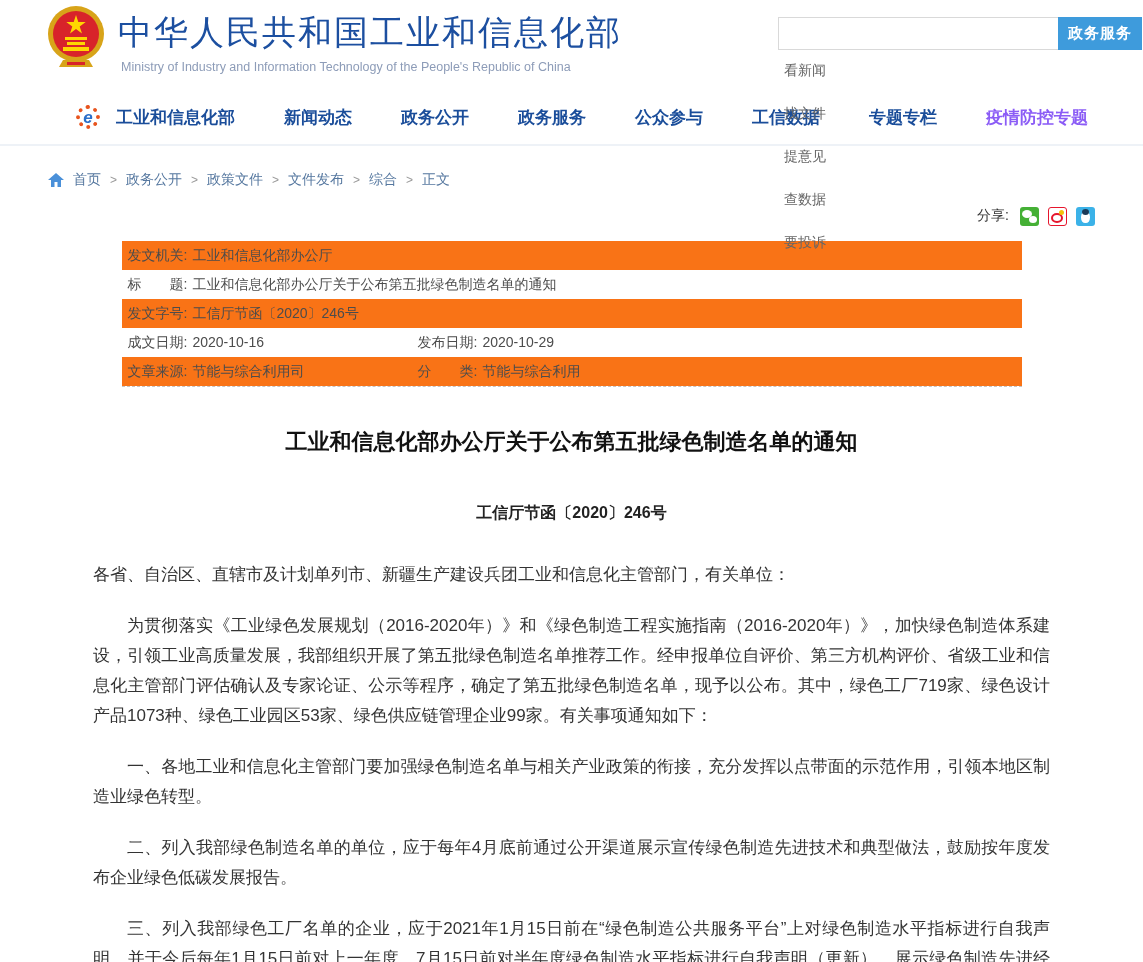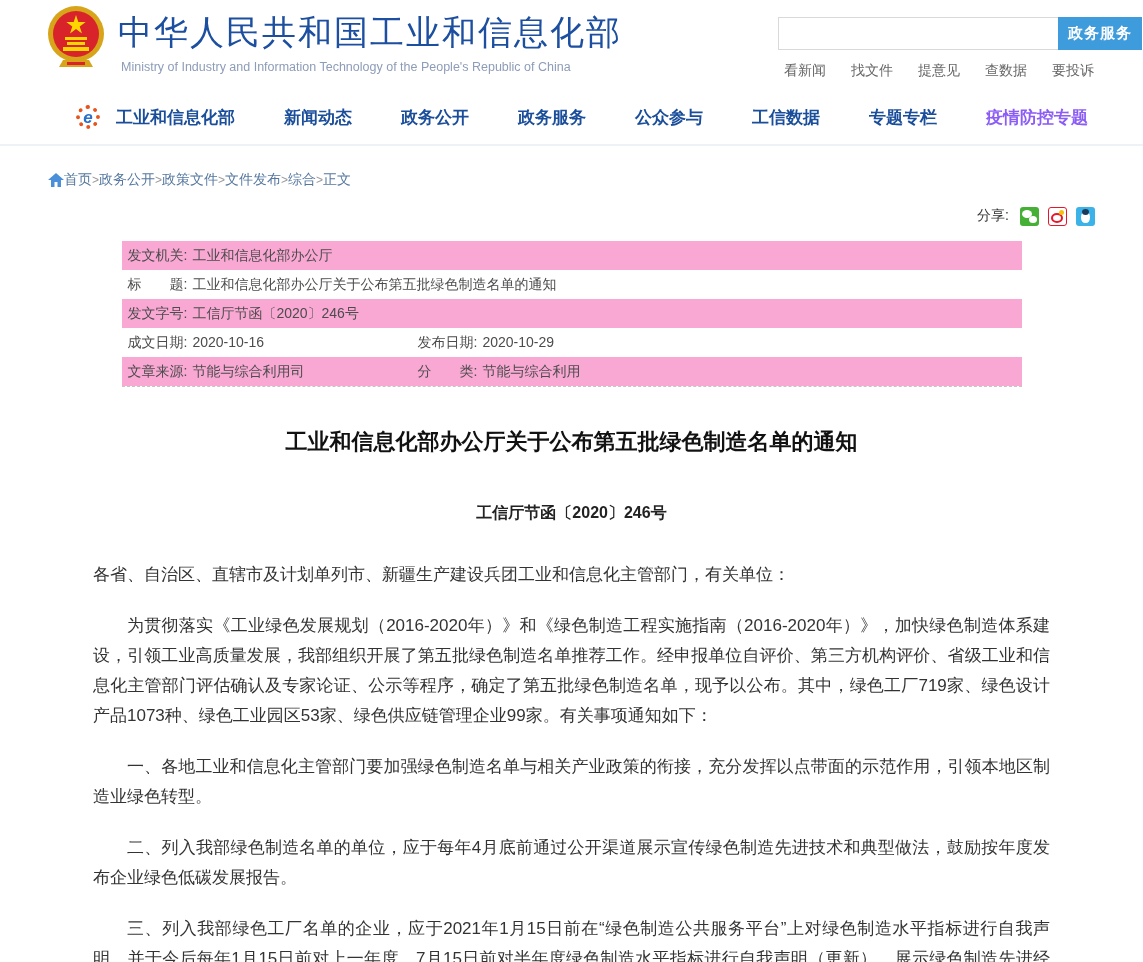--- a/index.html
+++ b/index.html
@@ -26,41 +26,41 @@
   .search-row { display: flex; }
   .search-input {
     width: 280px; height: 33px; border: 1px solid #d9d9d9; border-right: none;
     outline: none; padding: 0 8px; font-size: 14px;
   }
   .search-btn {
     width: 84px; height: 33px; border: none; background: #3e9bdc; color: #fff;
     font-size: 15px; font-weight: bold; cursor: pointer; letter-spacing: 1px;
     font-family: inherit;
   }
-  .quick-links { display: flex; gap: 25px; margin-top: 12px; padding-left: 6px; }
+  .quick-links { display: flex; gap: 25px; margin-top: 12px; padding-left: 6px; flex-direction: column; }
   .quick-links a { font-size: 14px; color: #666; text-decoration: none; cursor: pointer; }
   
   .navbar {
     height: 56px; display: flex; align-items: center; padding-left: 76px;
     border-bottom: 2px solid #eef2f7; background: #fff;
   }
   .nav-logo {
     width: 24px; height: 24px; border: 4px dotted #e8541e; border-radius: 50%;
     display: flex; align-items: center; justify-content: center; margin-right: 16px;
     background: #fff;
   }
   .nav-logo span { color: #2a6fc9; font-weight: bold; font-style: italic; font-size: 17px; line-height: 1; }
   .nav-item {
     font-size: 17px; font-weight: bold; color: #1a4d9a; text-decoration: none;
     margin-right: 49px; cursor: pointer; white-space: nowrap;
   }
   .nav-item.hot { color: #8b5cf6; margin-right: 0; }
   
   .breadcrumb {
-    display: flex; align-items: center; 
+    display: flex; align-items: center; gap: 9px;
     padding: 25px 0 8px 48px; font-size: 14px;
   }
   .breadcrumb a { color: #55779f; text-decoration: none; cursor: pointer; }
   .crumb-sep { color: #999; font-size: 12px; }
   .crumb-current { color: #55779f; }
   
   .share-row {
     display: flex; justify-content: flex-end; align-items: center; gap: 9px;
     padding-right: 48px; height: 34px; margin-top: 2px;
   }
@@ -74,21 +74,21 @@
   .icon-weibo::after  { content:""; position:absolute; width:5px; height:5px; background:#f4c20d; border-radius:50%; right:2px; top:2px; }
   .icon-qq { background: #3bb2e8; }
   .icon-qq::before { content:""; position:absolute; width:9px; height:12px; background:#fff; border-radius:50% 50% 45% 45%; left:5px; top:4px; }
   .icon-qq::after  { content:""; position:absolute; width:7px; height:6px; background:#1b3a57; border-radius:50%; left:6px; top:2px; }
   
   .meta-table {
     width: 900px; margin: 8px auto 0; border-bottom: 1px dashed #c5c5c5;
     font-size: 14px; color: #4c4c4c;
   }
   .meta-row { display: flex; align-items: center; height: 29px; padding: 0 6px; }
-  .meta-row.odd { background: #f9a8d4; text-align: center; }
+  .meta-row.odd { background: #f97316; text-align: center; }
   .meta-cell { display: flex; white-space: pre; }
   .meta-cell.first { width: 290px; }
   .meta-value { margin-left: 5px; }
   
   .article { width: 957px; margin: 0 auto; }
   .article-title {
     margin: 40px 0 0; text-align: center;
     font-size: 22px; font-weight: bold; color: #111;
   }
   .doc-number {

